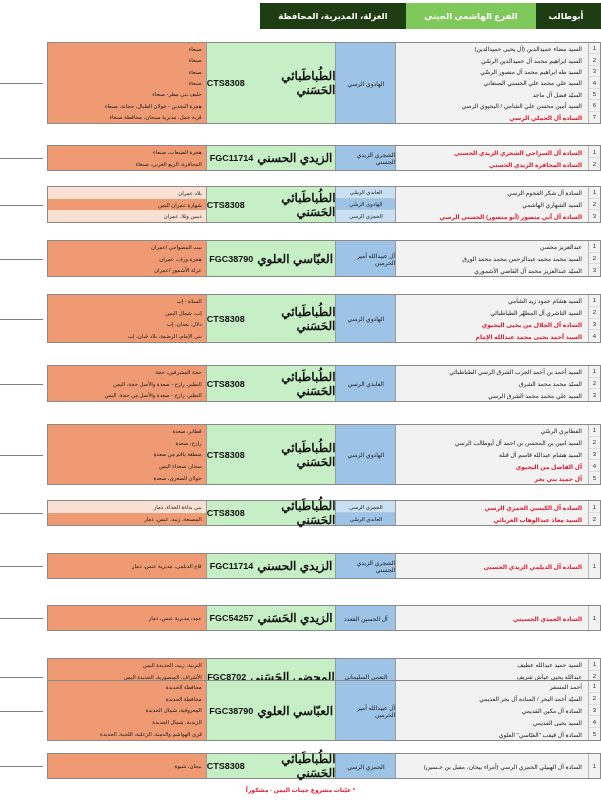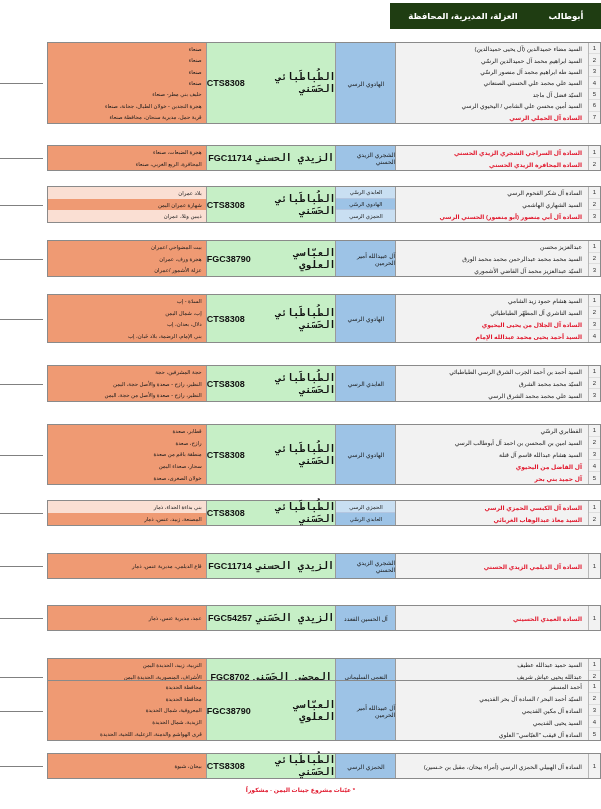--- a/index.html
+++ b/index.html
@@ -133,23 +133,23 @@
     background: #c6efc6;
     gap: 4px;
     direction: rtl;
   }
   .branch-merged .code {
     direction: ltr;
     font-family: "Liberation Sans", sans-serif;
     font-weight: bold;
   }
   .branch-merged .bname {
-    font-family: Liberation Mono, monospace;
+    font-family: Liberation Sans, sans-serif;
     font-weight: bold;
-    font-size: 10px;
+    font-size: 12px;
   }
 
   .family-merged {
     display: flex;
     align-items: center;
     justify-content: center;
     height: 100%;
     font-size: 6px;
     color: #1a1a1a;
     background: #9dc3e6;
@@ -174,20 +174,21 @@
     font-weight: bold;
     direction: rtl;
   }
 </style>
 </head>
 <body>
 
 <div id="header-bar">
   <div class="hdr-cell hdr-spacer-right"></div>
   <div class="hdr-cell hdr-family">أبوطالب</div>
+  <div class="hdr-cell hdr-branch">الفرع الهاشمي الجيني</div>
   <div class="hdr-cell hdr-location">العزلة، المديرية، المحافظة</div>
   <div class="hdr-cell hdr-spacer-left"></div>
 </div>
 
 <div id="blocks-root">
     <div class="connector" style="top: 83px; width: 43px;"></div>
     <div class="block" style="top: 42px; height: 82px; width: 554px;">
       <div class="col col-num">
         <div class="subrow num-cell" style="height: 11.7143px;">1</div>
         <div class="subrow num-cell" style="height: 11.7143px;">2</div>

